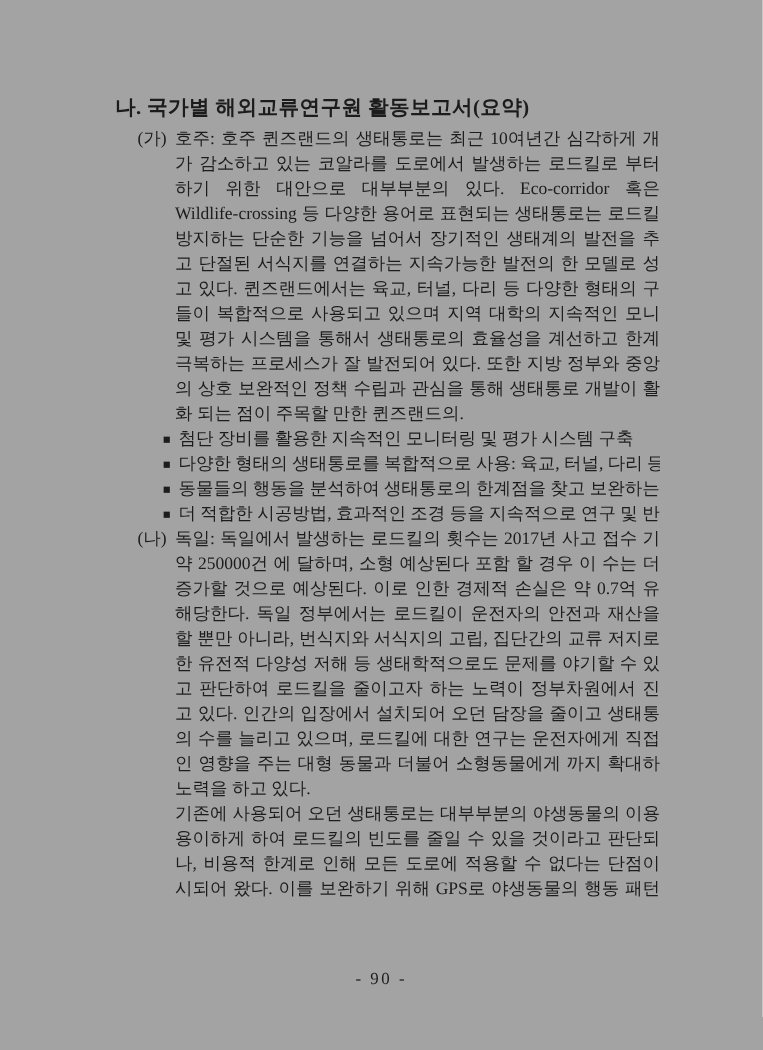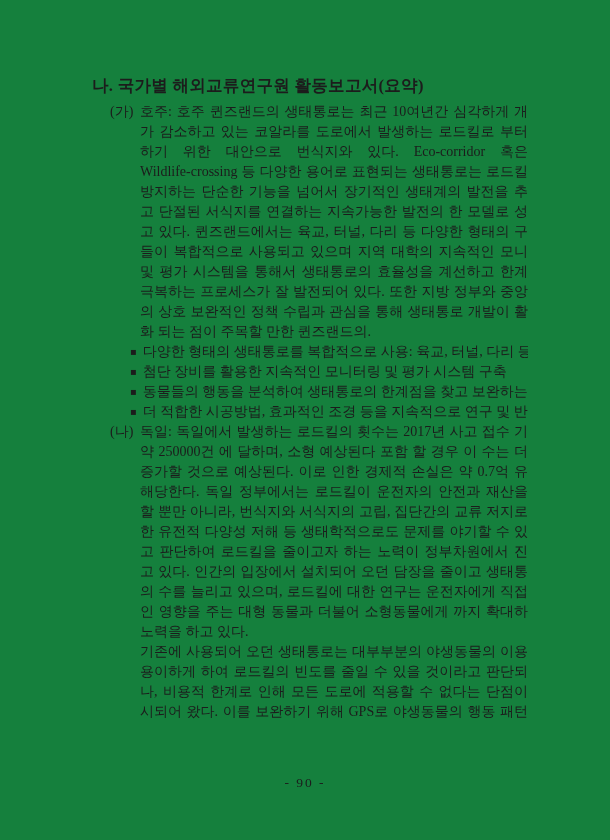--- a/index.html
+++ b/index.html
@@ -11,21 +11,21 @@
     width: 610px;
     height: 840px;
     position: relative;
     overflow: hidden;
     font-family: "Liberation Serif", "DejaVu Serif", serif;
     color: #1c1c1c;
   }
   .page {
     position: absolute;
     inset: 0;
-    background: #15803d;
+    background: #a3a3a3;
     padding-left: 30px;
   }
   .content {
     position: absolute;
     left: 90px;
     top: 76px;
     width: 438px;
   }
   .doc-title {
     font-size: 16.5px;
@@ -100,36 +100,36 @@
 
     <div class="doc-title">나. 국가별 해외교류연구원 활동보고서(요약)</div>
 
 
     <div class="items">
 
       <div class="item">
         <span class="item-label">(가)</span>
         <div class="ln jl">호주: 호주 퀸즈랜드의 생태통로는 최근 10여년간 심각하게 개체수</div>
         <div class="ln jl">가 감소하고 있는 코알라를 도로에서 발생하는 로드킬로 부터 보호</div>
-        <div class="ln jl">하기 위한 대안으로 번식지와 있다. Eco-corridor 혹은</div>
+        <div class="ln jl">하기 위한 대안으로 대부부분의 있다. Eco-corridor 혹은</div>
         <div class="ln jl">Wildlife-crossing 등 다양한 용어로 표현되는 생태통로는 로드킬을</div>
         <div class="ln jl">방지하는 단순한 기능을 넘어서 장기적인 생태계의 발전을 추구하</div>
         <div class="ln jl">고 단절된 서식지를 연결하는 지속가능한 발전의 한 모델로 성장하</div>
         <div class="ln jl">고 있다. 퀸즈랜드에서는 육교, 터널, 다리 등 다양한 형태의 구조물</div>
         <div class="ln jl">들이 복합적으로 사용되고 있으며 지역 대학의 지속적인 모니터링</div>
         <div class="ln jl">및 평가 시스템을 통해서 생태통로의 효율성을 계선하고 한계점을</div>
         <div class="ln jl">극복하는 프로세스가 잘 발전되어 있다. 또한 지방 정부와 중앙정부</div>
         <div class="ln jl">의 상호 보완적인 정책 수립과 관심을 통해 생태통로 개발이 활성</div>
         <div class="ln jl end">화 되는 점이 주목할 만한 퀸즈랜드의.</div>
 
         <div class="bullet-row">
-          <span class="bullet-marker">▪</span><span>다양한 형태의 생태통로를 복합적으로 사용: 육교, 터널, 다리 등</span>
+          <span class="bullet-marker">▪</span><span>첨단 장비를 활용한 지속적인 모니터링 및 평가 시스템 구축</span>
         </div>
         <div class="bullet-row">
-          <span class="bullet-marker">▪</span><span>첨단 장비를 활용한 지속적인 모니터링 및 평가 시스템 구축</span>
+          <span class="bullet-marker">▪</span><span>다양한 형태의 생태통로를 복합적으로 사용: 육교, 터널, 다리 등</span>
         </div>
         <div class="bullet-row">
           <span class="bullet-marker">▪</span><span>동물들의 행동을 분석하여 생태통로의 한계점을 찾고 보완하는 프로세스</span>
         </div>
         <div class="bullet-row">
           <span class="bullet-marker">▪</span><span>더 적합한 시공방법, 효과적인 조경 등을 지속적으로 연구 및 반영</span>
         </div>
       </div>
 
       <div class="item">

